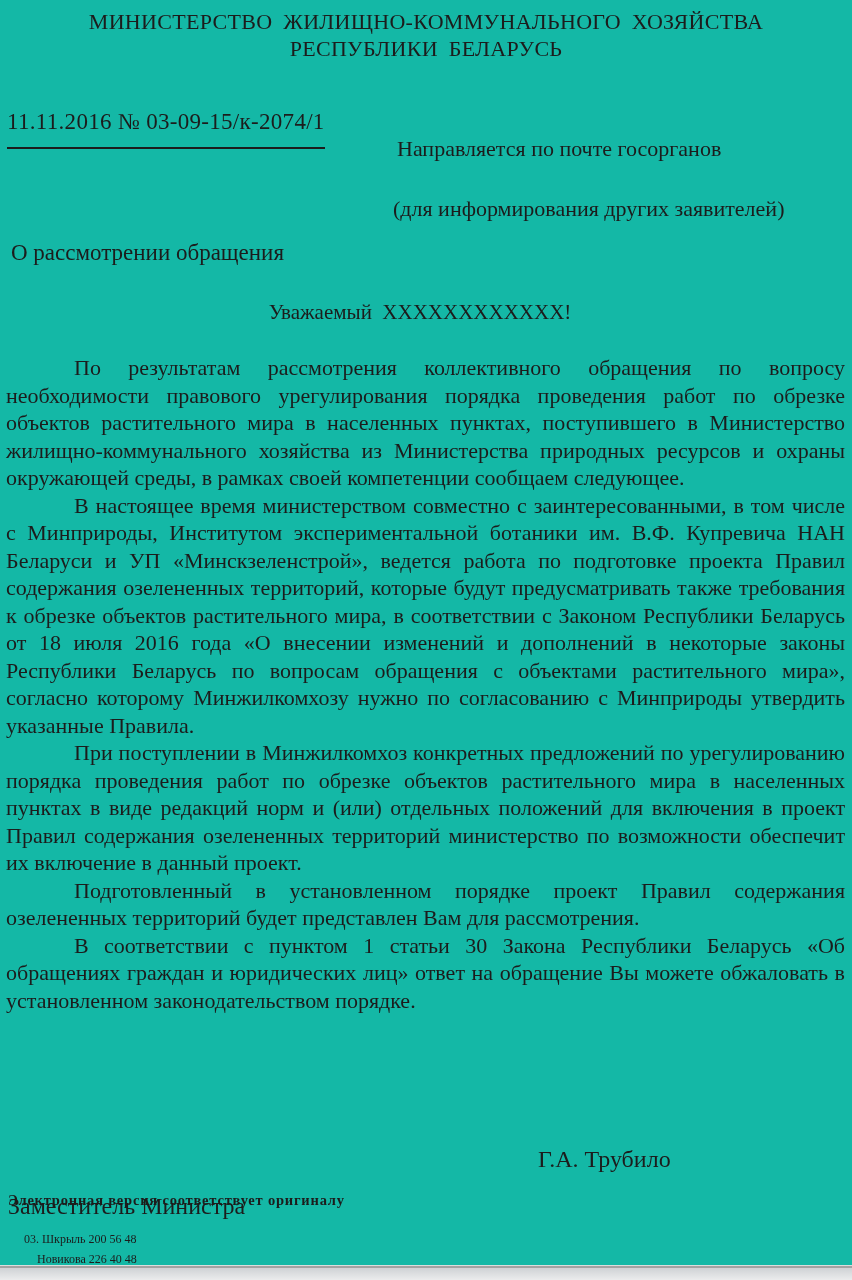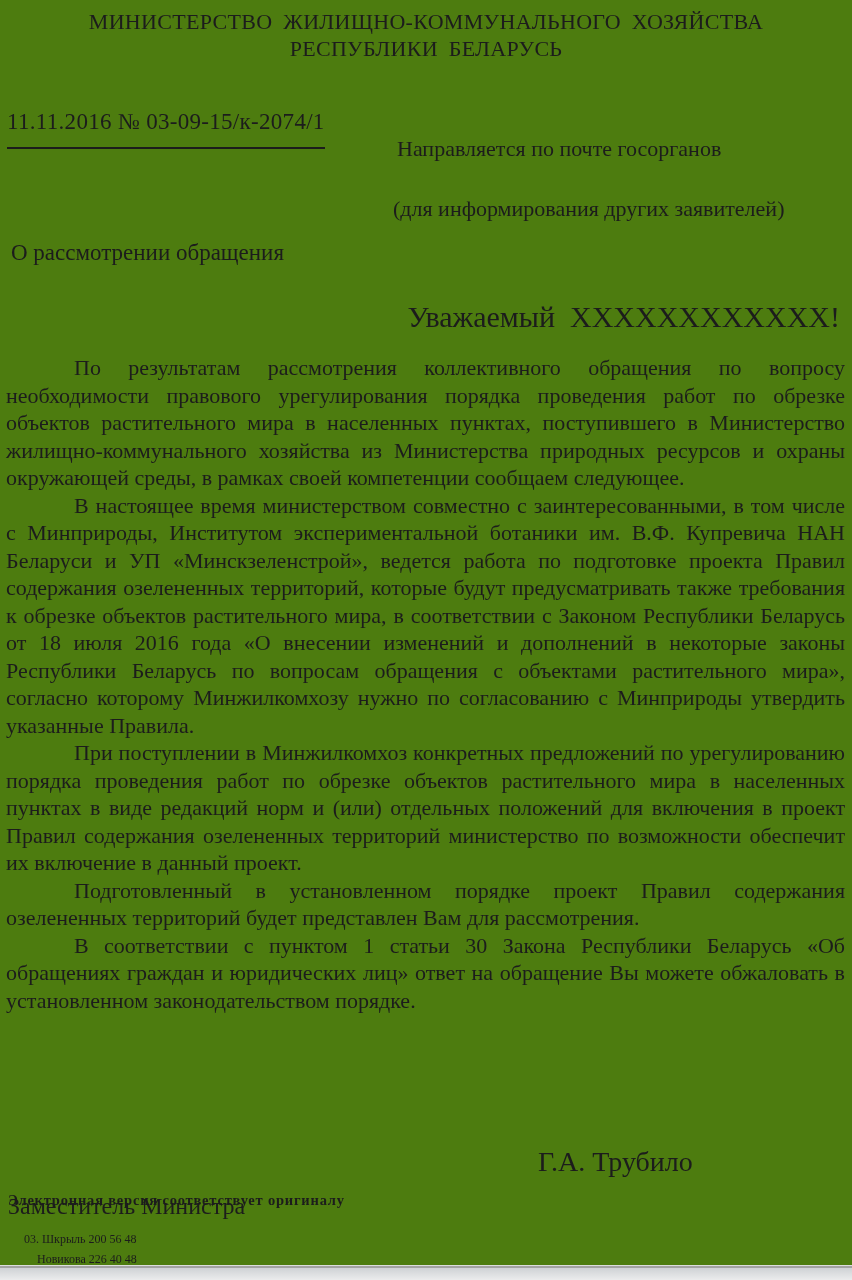--- a/index.html
+++ b/index.html
@@ -1,21 +1,21 @@
 <!DOCTYPE html>
 <html><head>
 <meta charset="utf-8">
 <style>
   html, body { margin: 0; padding: 0; }
   body { background: #ffffff; }
   .page {
     position: relative;
     width: 852px;
     height: 1280px;
-    background: #4d7c0f;
+    background: #14b8a6;
     overflow: hidden;
     font-family: "Liberation Serif", serif;
     color: #1c1c1c;
   }
   .doc-header {
     position: absolute;
     top: 8px; left: 20px; right: 20px;
     text-align: center;
     font-size: 22px;
     line-height: 27px;
@@ -45,41 +45,41 @@
     font-family: Liberation Serif, serif;
   }
   .subject {
     position: absolute;
     top: 240px; left: 11px;
     font-size: 23px;
   }
   .salutation {
     position: absolute;
     top: 300px; left: 0; right: 12px;
-    text-align: right;
-    font-size: 30px;
+    text-align: center;
+    font-size: 21px;
   }
   .body-text {
     position: absolute;
     top: 354px; left: 6px;
     width: 839px;
     font-size: 22px;
     line-height: 27.5px;
     text-align: justify;
   }
   .body-text p { margin: 0; text-indent: 68px; }
   .sig-title {
     position: absolute;
     top: 1193px; left: 8px;
     font-size: 24px;
   }
   .sig-name {
     position: absolute;
     top: 1146px; left: 538px;
-    font-size: 28px;
+    font-size: 24px;
   }
   .electronic-note {
     position: absolute;
     top: 1192px; left: 8px;
     font-size: 14.5px;
     font-weight: 600;
     letter-spacing: 0.8px;
     text-align: right;
   }
   .contacts {

